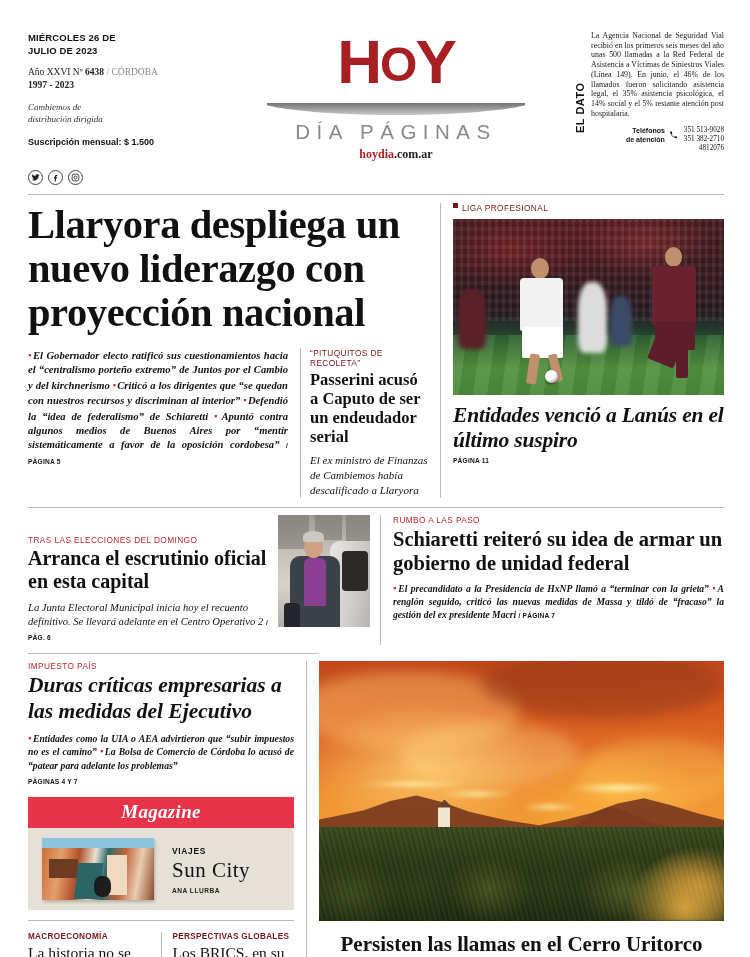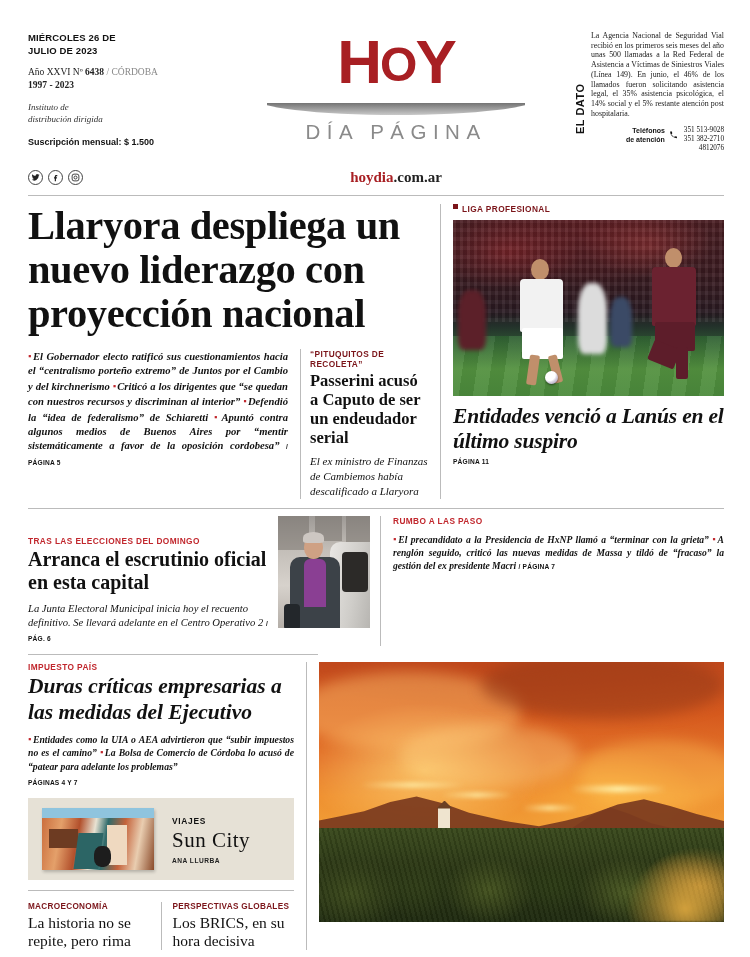--- a/index.html
+++ b/index.html
@@ -55,21 +55,21 @@
     content: ""; position: absolute; left: -14px; right: -14px; top: -22px; height: 34px;
     border-radius: 50%;
     background: linear-gradient(to bottom, #ffffff 0%, #ffffff 62%, #6d6d6d 62%, #c9c9c9 100%);
   }
   .logo-dia {
     font-family: "Liberation Sans", sans-serif;
     font-size: 20.5px; letter-spacing: 6.5px; color: #8a8a8a; margin-top: 1px;
   }
   .logo-url {
     font-family: "Liberation Serif", serif;
-    font-size: 15px; margin-top: 25px; color: #222; font-weight: bold;
+    font-size: 12px; margin-top: 3px; color: #222; font-weight: bold;
   }
   .logo-url .red { color: #A81F23; }
 
   .mh-right { width: 150px; flex: 0 0 150px; display: flex; padding-top: 3px; }
   .eldato-label {
     font-family: "Liberation Sans", sans-serif;
     font-weight: bold; font-size: 11px; letter-spacing: .5px;
     writing-mode: vertical-rl; transform: rotate(180deg);
     text-align: center; margin-right: 5px; padding: 2px 0;
   }
@@ -90,21 +90,21 @@
   }
 
   .rule-thin { border-top: 1px solid #bbb; margin: 9px 26px 0 28px; }
 
   
   .body-wrap { padding: 0 26px 0 28px; }
   .row { display: flex; }
 
   .kicker {
     font-family: "Liberation Sans", sans-serif;
-    font-weight: bold; font-size: 8.3px; letter-spacing: .4px;
+    font-weight: normal; font-size: 8.3px; letter-spacing: .4px;
     color: #C1272D; text-transform: uppercase;
     display: flex; align-items: flex-start; gap: 4px;
   }
   .kicker .sq { width: 5px; height: 5px; background: #C1272D; display: inline-block; }
   .kicker.dark { color: #7B1419; }
 
   .lead-head {
     font-family: "Liberation Serif", serif;
     font-weight: bold; font-size: 40.5px; line-height: 44px;
     letter-spacing: -.4px; color: #111;
@@ -345,21 +345,21 @@
     <div class="mh-left">
       <div class="mh-date">
         <div>MIÉRCOLES 26 DE</div>
         <div>JULIO DE 2023</div>
       </div>
       <div class="mh-year">
         <span>Año XXVI Nº </span><b>6438</b><span class="sep"> / CÓRDOBA</span>
         <div><b>1997 - 2023</b></div>
       </div>
       <div class="mh-sub">
-        <div>Instituto de</div>
+        <div>Cambiemos de</div>
         <div>distribución dirigida</div>
       </div>
       <div class="mh-price">Suscripción mensual: $ 1.500</div>
 
       <div class="socials">
         <span class="soc">
           <svg width="9" height="9" viewBox="0 0 24 24" fill="#222">
               <path d="M23 4.9c-.8.4-1.7.7-2.6.8.9-.6 1.6-1.4 1.9-2.5-.9.5-1.9.9-3 1.1A4.2 4.2 0 0 0 16.2 3c-2.3 0-4.2 1.9-4.2 4.2 0 .3 0 .6.1.9A12 12 0 0 1 3.2 3.6a4.2 4.2 0 0 0 1.3 5.6c-.7 0-1.4-.2-2-.5 0 2 1.5 3.7 3.4 4.1-.6.2-1.3.2-1.9.1.5 1.7 2.1 2.9 3.9 2.9A12 12 0 0 1 2 18.3 12 12 0 0 0 20.5 8.2v-.6c.9-.6 1.7-1.4 2.5-2.7z"></path>
             </svg>
         </span>
@@ -373,21 +373,21 @@
               <rect x="3" y="3" width="18" height="18" rx="5"></rect>
               <circle cx="12" cy="12" r="4"></circle>
             </svg>
         </span>
       </div>
     </div>
 
     <div class="mh-center">
       <div class="logo-hoy">H<span class="o">O</span>Y</div>
       <div class="swoosh"></div>
-      <div class="logo-dia">DÍA PÁGINA</div>
+      <div class="logo-dia">DÍA PÁGINAS</div>
       <div class="logo-url"><span class="red">hoydia</span><span>.com.ar</span></div>
     </div>
 
     <div class="mh-right">
       <div class="eldato-label">EL DATO</div>
       <div class="eldato-body">
         <div class="eldato-text">La Agencia Nacional de Seguridad Vial recibió en los primeros seis meses del año unas 500 llamadas a la Red Federal de Asistencia a Víctimas de Siniestros Viales (Línea 149). En junio, el 46% de los llamados fueron solicitando asistencia legal, el 35% asistencia psicológica, el 14% social y el 5% restante atención post hospitalaria.</div>
         <div class="phones">
           <div class="phones-lbl">
             <div>Teléfonos</div>
@@ -487,37 +487,41 @@
           <div class="m-body"></div>
           <div class="m-sweat"></div>
           <div class="m-head"></div>
           <div class="m-hair"></div>
           <div class="m-bag"></div>
         </div>
       </div>
 
       <div class="vline" style="flex:1; padding-left:12px; margin-left:10px;">
         <div class="kicker">RUMBO A LAS PASO</div>
+        <div class="mid-head">Schiaretti reiteró su idea de armar un gobierno de unidad federal</div>
         <div class="mid-sub"><span class="bsq">▪</span><span>El precandidato a la Presidencia de HxNP llamó a “terminar con la grieta”</span> <span class="bsq">▪</span><span>A renglón seguido, criticó las nuevas medidas de Massa y tildó de “fracaso” la gestión del ex presidente Macri</span> <span class="pg">/ PÁGINA 7</span></div>
       </div>
     </div>
   </div>
 
   <div class="rule-thin" style="margin-top:8px; width:290px; margin-right:0;"></div>
 
   <div class="body-wrap" style="padding-top:7px;">
     <div class="row">
 
       <div style="width:278px; flex:0 0 278px; padding-right:12px;">
         <div class="kicker">IMPUESTO PAÍS</div>
         <div class="imp-head">Duras críticas empresarias a las medidas del Ejecutivo</div>
         <div class="imp-sub"><span class="bsq">▪</span><span>Entidades como la UIA o AEA advirtieron que “subir impuestos no es el camino”</span> <span class="bsq">▪</span><span>La Bolsa de Comercio de Córdoba lo acusó de “patear para adelante los problemas”</span></div>
         <div class="pg" style="margin-top:6px;">PÁGINAS 4 Y 7</div>
 
         <div class="mag">
+          <div class="mag-banner">
+            <span>Magazine</span>
+          </div>
           <div class="mag-body">
             <div class="mag-art">
               <div class="d2"></div>
                 <div class="d1"></div>
                 <div class="d3"></div>
                 <div class="d4"></div>
             </div>
             <div class="mag-txt">
               <div class="mag-kick">VIAJES</div>
               <div class="mag-title">Sun City</div>
@@ -552,18 +556,19 @@
           <div class="ridge2"></div>
           <div class="ridge"></div>
           <div class="glow-line" style="left:10%; bottom:52%; width:26%;"></div>
           <div class="glow-line" style="left:30%; bottom:48%; width:18%;"></div>
           <div class="glow-line" style="left:62%; bottom:50%; width:24%; height:6px;"></div>
           <div class="glow-line" style="left:50%; bottom:43%; width:14%;"></div>
           <div class="chapel"></div>
           <div class="scrub"></div>
           <div class="dry"></div>
         </div>
+        <div class="fire-head">Persisten las llamas en el Cerro Uritorco</div>
 
       </div>
     </div>
   </div>
 
 </div>
 
 </body></html>

